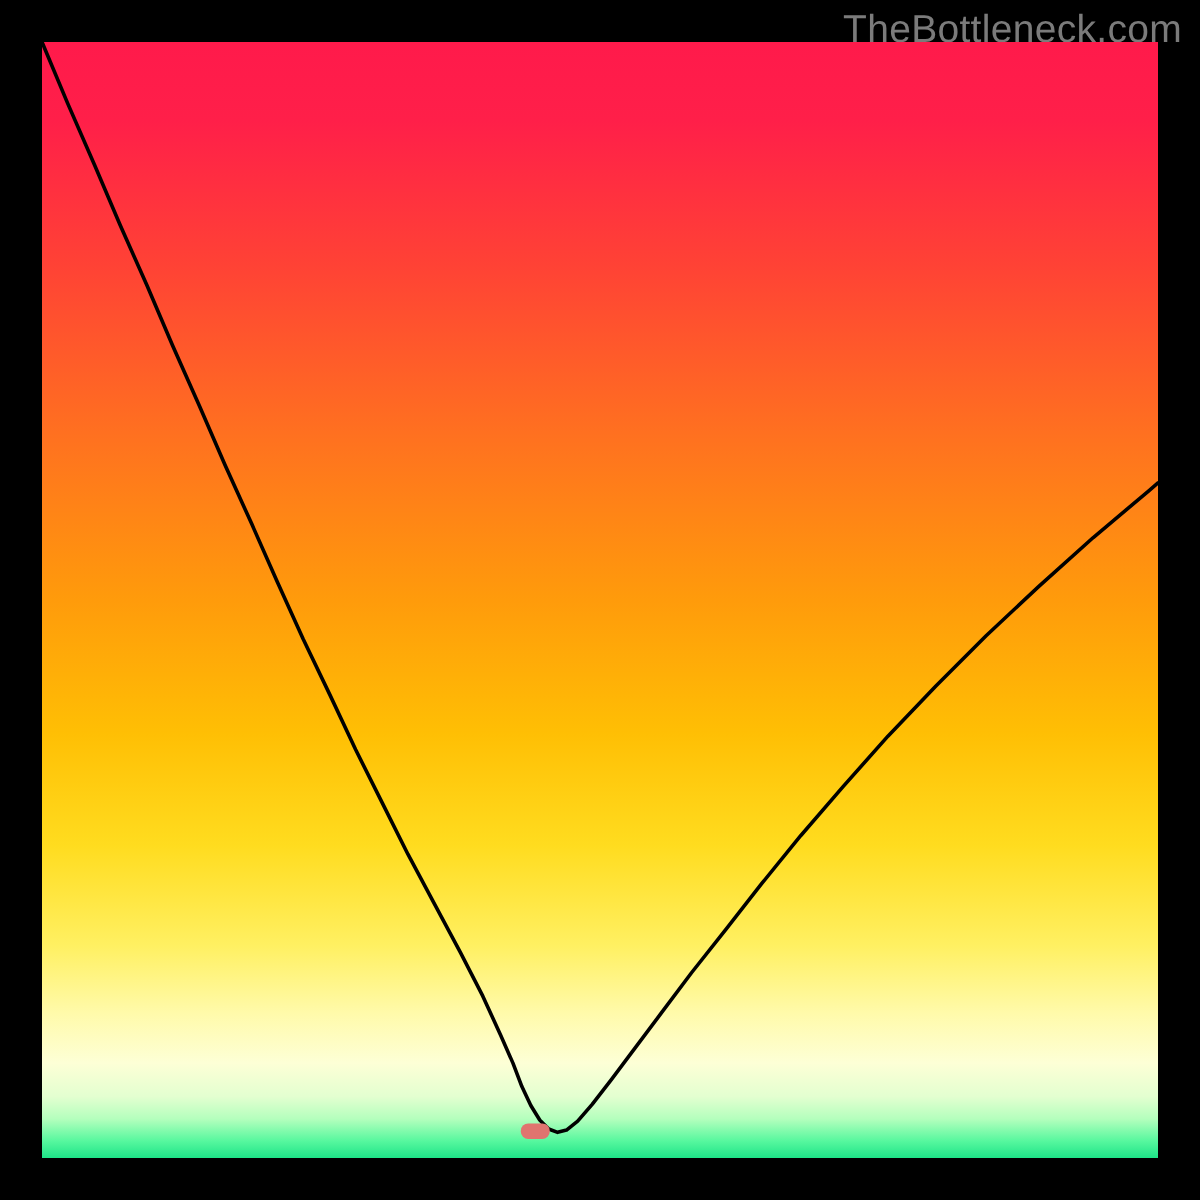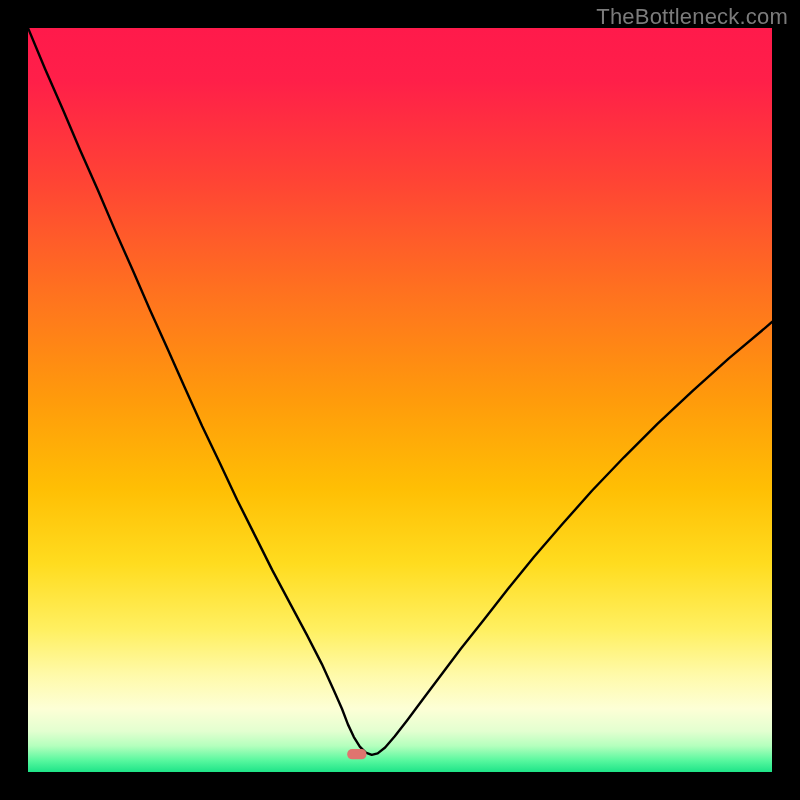--- a/index.html
+++ b/index.html
@@ -23,21 +23,21 @@
     top: 28px;
     width: 744px;
     height: 744px;
     overflow: hidden;
   }
   .watermark {
     position: absolute;
     top: 4px;
     right: 12px;
     color: #7b7b7b;
-    font-size: 22px;
+    font-size: 26px;
     font-weight: 400;
     font-family: Arial, Helvetica, sans-serif;
     letter-spacing: 0.2px;
   }
   svg {
     display: block;
   }
 </style>
 </head>
 <body>

